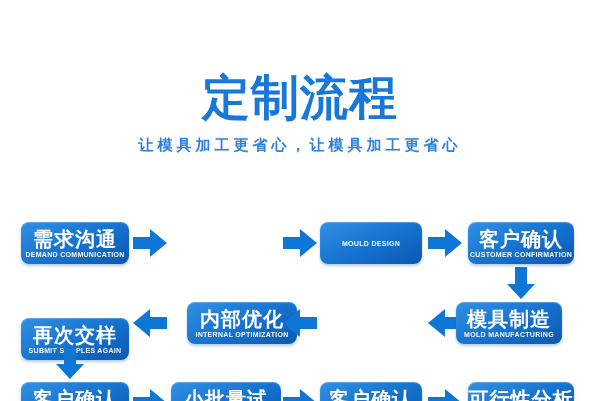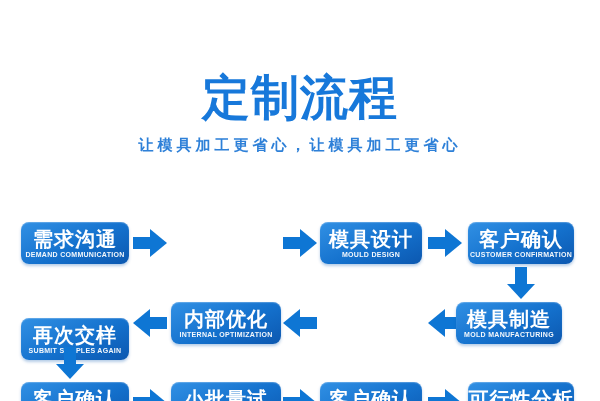--- a/index.html
+++ b/index.html
@@ -67,21 +67,20 @@
   </div>
   <div class="harrow right" style="left:133px;top:181px">
       <div class="stem"></div>
       <div class="head"></div>
     </div>
   <div class="harrow right" style="left:283px;top:181px">
       <div class="stem"></div>
       <div class="head"></div>
     </div>
   <div class="box" style="left:320px;top:174px;width:102px">
-    <div class="zh">模具设计</div>
     <div class="en">MOULD DESIGN</div>
   </div>
   <div class="harrow right" style="left:428px;top:181px">
       <div class="stem"></div>
       <div class="head"></div>
     </div>
   <div class="box" style="left:468px;top:174px;width:106px">
     <div class="zh">客户确认</div>
     <div class="en">CUSTOMER CONFIRMATION</div>
   </div>
@@ -92,21 +91,21 @@
     </div>
 
   <div class="box" style="left:21px;top:270px;width:108px">
     <div class="zh">再次交样</div>
     <div class="en">SUBMIT SAMPLES AGAIN</div>
   </div>
   <div class="harrow left" style="left:133px;top:261px">
       <div class="stem"></div>
       <div class="head"></div>
     </div>
-  <div class="box" style="left:171px;top:254px;width:110px">
+  <div class="box" style="left:187px;top:254px;width:110px">
     <div class="zh">内部优化</div>
     <div class="en">INTERNAL OPTIMIZATION</div>
   </div>
   <div class="harrow left" style="left:283px;top:261px">
       <div class="stem"></div>
       <div class="head"></div>
     </div>
   <div class="harrow left" style="left:428px;top:261px">
       <div class="stem"></div>
       <div class="head"></div>

